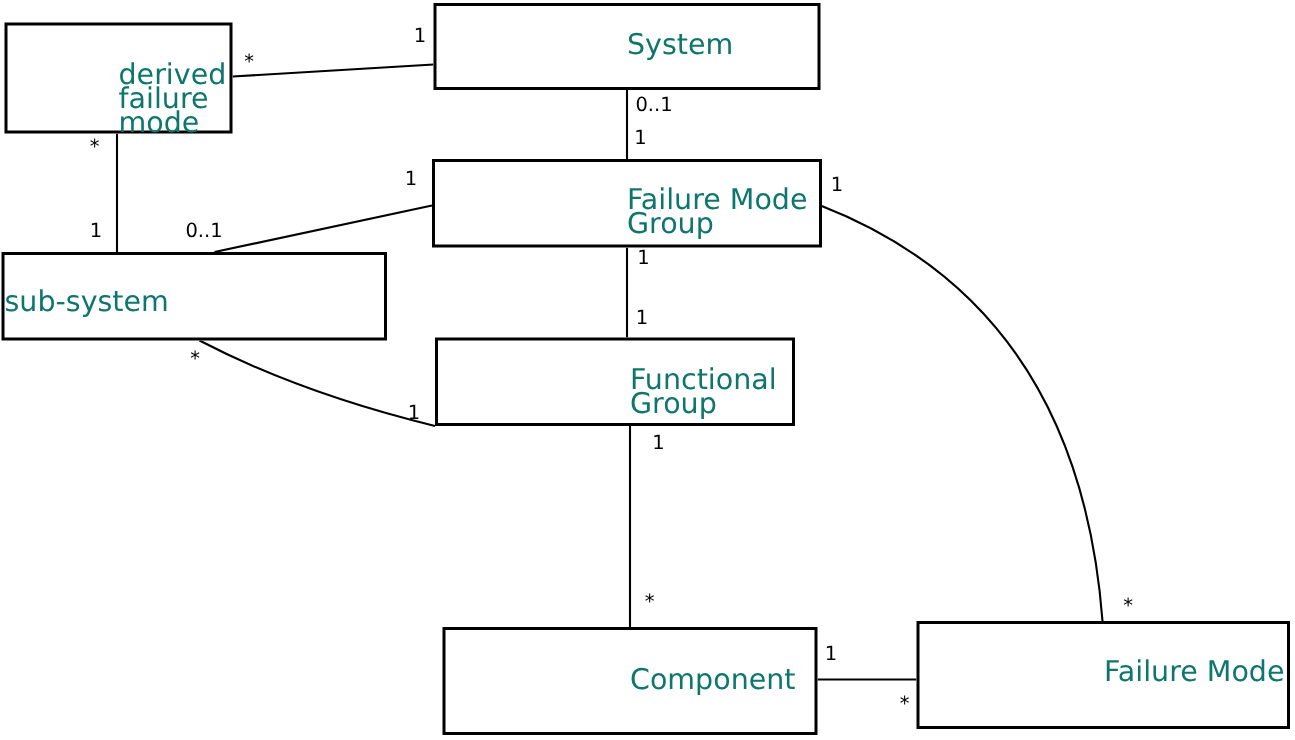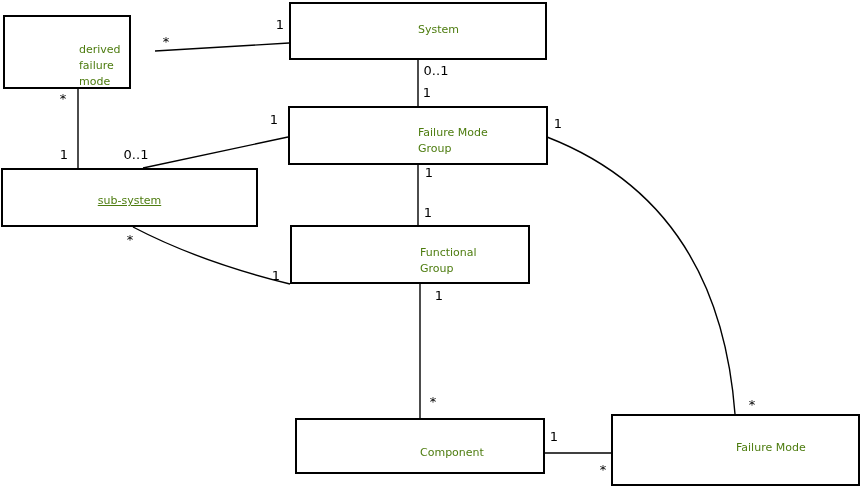--- a/index.html
+++ b/index.html
@@ -23,48 +23,48 @@
     fill: none;
   }
   .node {
     position: absolute;
     box-sizing: border-box;
     border: 2px solid #000000;
     background: #ffffff;
   }
   .node-label {
     position: absolute;
-    font-size: 11px;
+    font-size: 19px;
     line-height: 16px;
     white-space: pre-line;
-    color: #4d7c0f;
+    color: #0f766e;
   }
   .mult {
     position: absolute;
     font-size: 13px;
     line-height: 14px;
     transform: translate(-50%, -50%);
     color: #000000;
     background: transparent;
   }
 
   
-  #node-derived-failure-mode { left: 3px;   top: 15px;  width: 128px; height: 74px; }
+  #node-derived-failure-mode { left: 3px;   top: 15px;  width: 152px; height: 74px; }
   #node-system               { left: 289px; top: 2px;   width: 258px; height: 58px; }
   #node-failure-mode-group   { left: 288px; top: 106px; width: 260px; height: 59px; }
   #node-sub-system           { left: 1px;   top: 168px; width: 257px; height: 59px; }
   #node-functional-group     { left: 290px; top: 225px; width: 240px; height: 59px; }
-  #node-component            { left: 295px; top: 418px; width: 250px; height: 56px; }
+  #node-component            { left: 295px; top: 418px; width: 250px; height: 72px; }
   #node-failure-mode         { left: 611px; top: 414px; width: 249px; height: 72px; }
 
   
   #node-derived-failure-mode .node-label { left: 74px;  top: 25px; }
   #node-system .node-label               { left: 127px; top: 18px; }
   #node-failure-mode-group .node-label   { left: 128px; top: 17px; }
-  #node-sub-system .node-label           { left: 0; right: 0; top: 23px; text-align: center; text-decoration: underline; }
+  #node-sub-system .node-label           { left: 0; right: 0; top: 23px; text-align: left; }
   #node-functional-group .node-label     { left: 128px; top: 18px; }
   #node-component .node-label            { left: 123px; top: 25px; }
   #node-failure-mode .node-label         { left: 123px; top: 24px; }
 </style>
 </head>
 <body>
 
 <div class="canvas">
 
   <svg class="edge-layer" viewBox="0 0 863 493">

